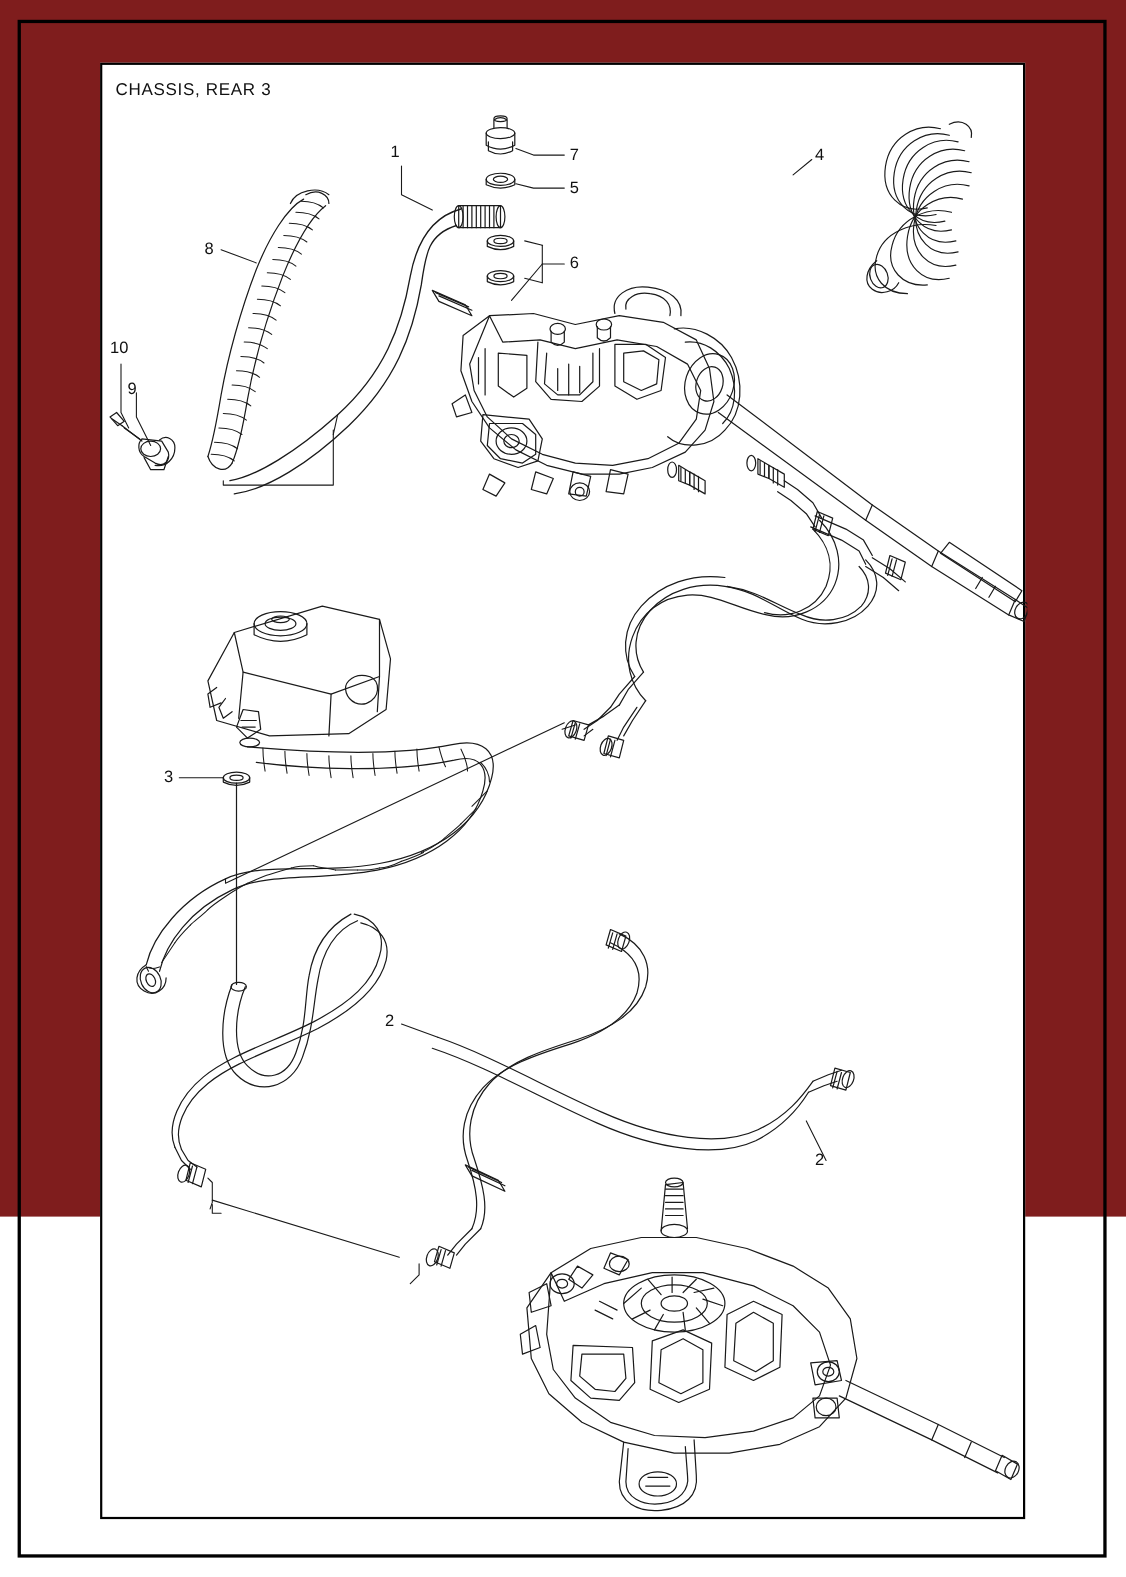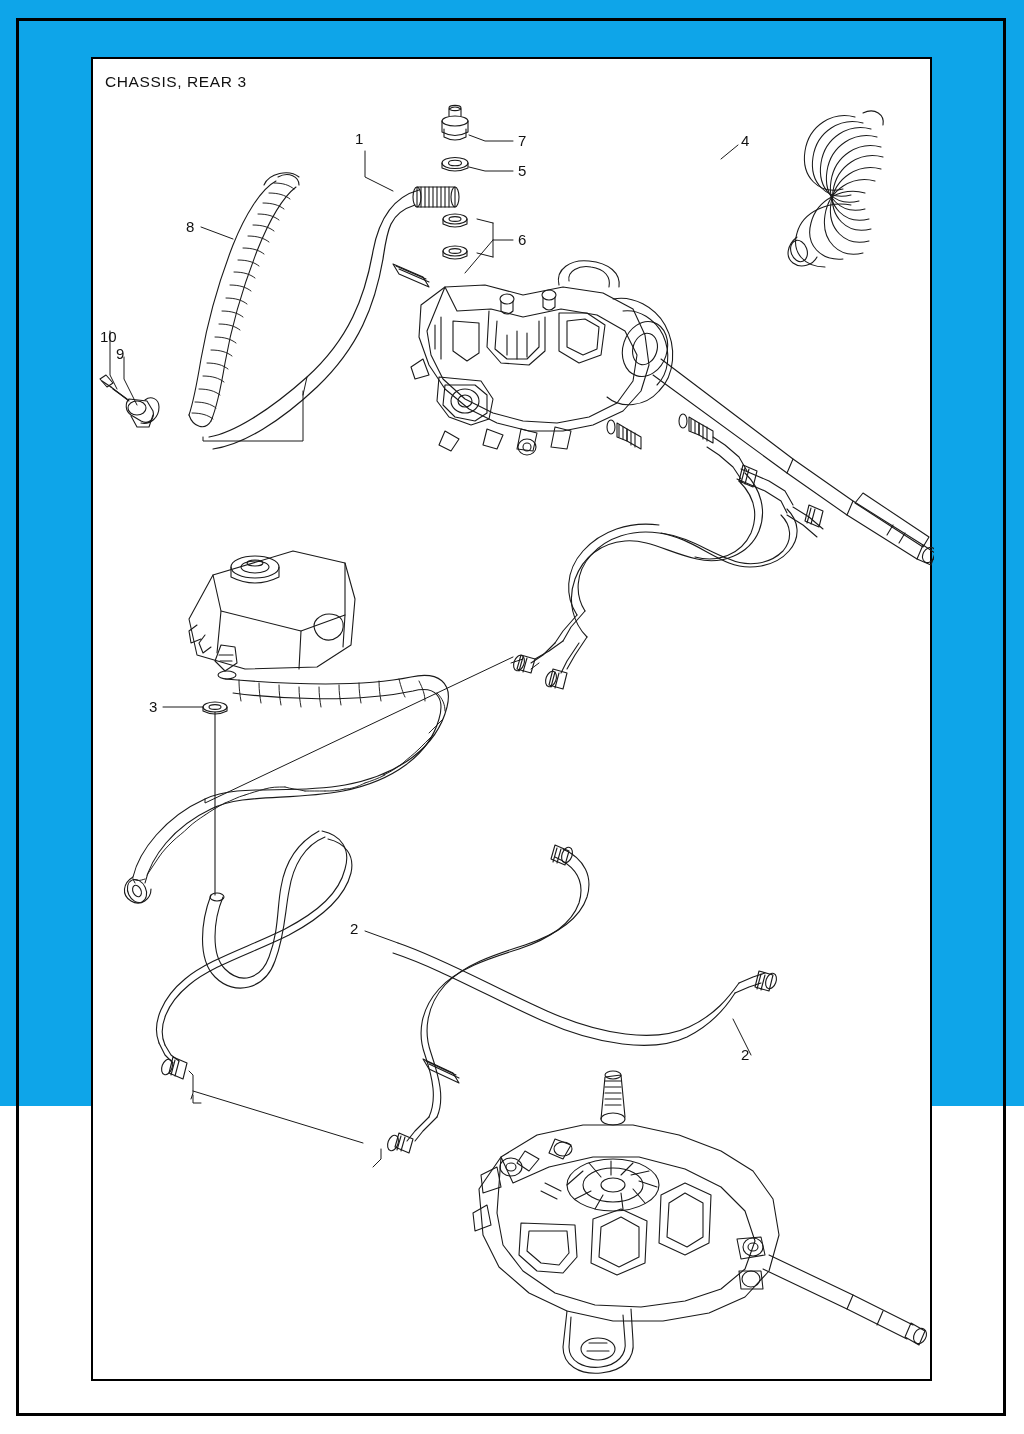--- a/index.html
+++ b/index.html
@@ -10,21 +10,21 @@
   body {
     width: 1024px;
     height: 1434px;
     font-family: "Liberation Sans", sans-serif;
     overflow: hidden;
   }
   #page {
     position: relative;
     width: 1024px;
     height: 1106px;
-    background: #0ea5e9;
+    background: #7f1d1d;
   }
   
   #frame {
     position: absolute;
     left: 16px;
     top: 18px;
     width: 990px;
     height: 1398px;
     border: 3px solid #000;
     box-sizing: border-box;
@@ -62,21 +62,21 @@
     color: #111;
     line-height: 1;
     white-space: nowrap;
   }
   .c1 { left: 262px; top: 72px; }
   .c7 { left: 425px; top: 74px; }
   .c5 { left: 425px; top: 104px; }
   .c6 { left: 425px; top: 173px; }
   .c4 { left: 648px; top: 74px; }
   .c8 { left: 93px; top: 160px; }
-  .c10 { left: 7px; top: 270px; text-align: right; }
+  .c10 { left: 7px; top: 250px; text-align: right; }
   .c9 { left: 23px; top: 287px; }
   .c3 { left: 56px; top: 640px; }
   .c2a { left: 257px; top: 862px; }
   .c2b { left: 648px; top: 988px; }
 </style>
 </head>
 <body>
 
 <div id="page">
 

